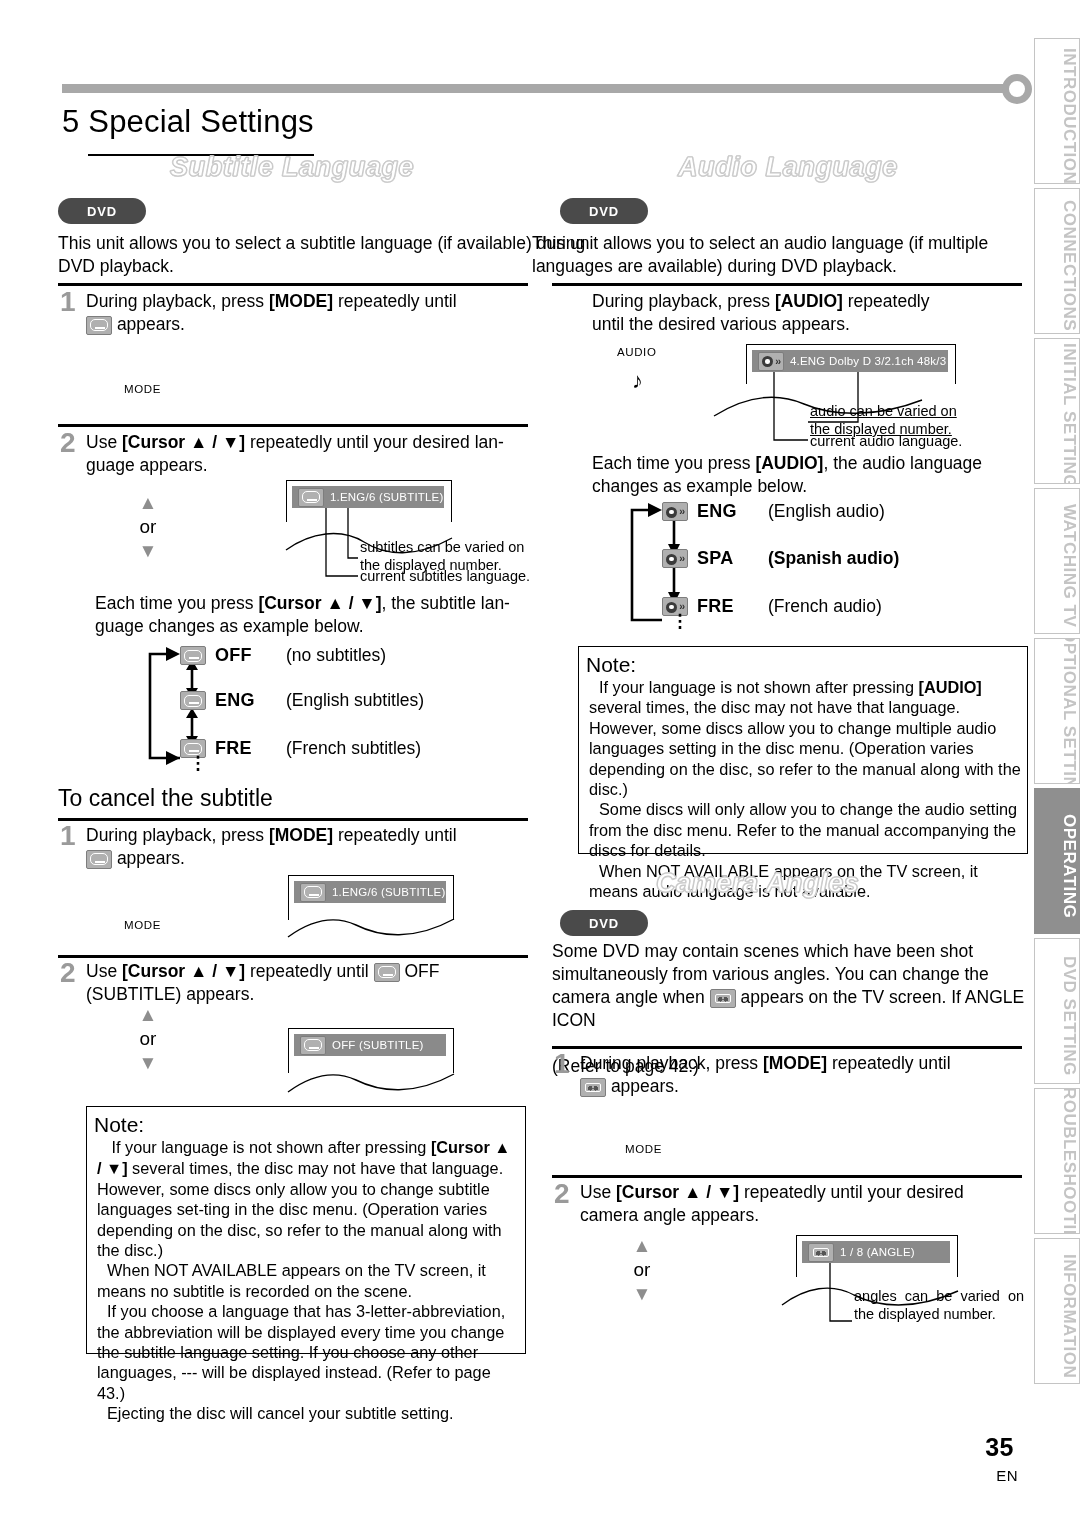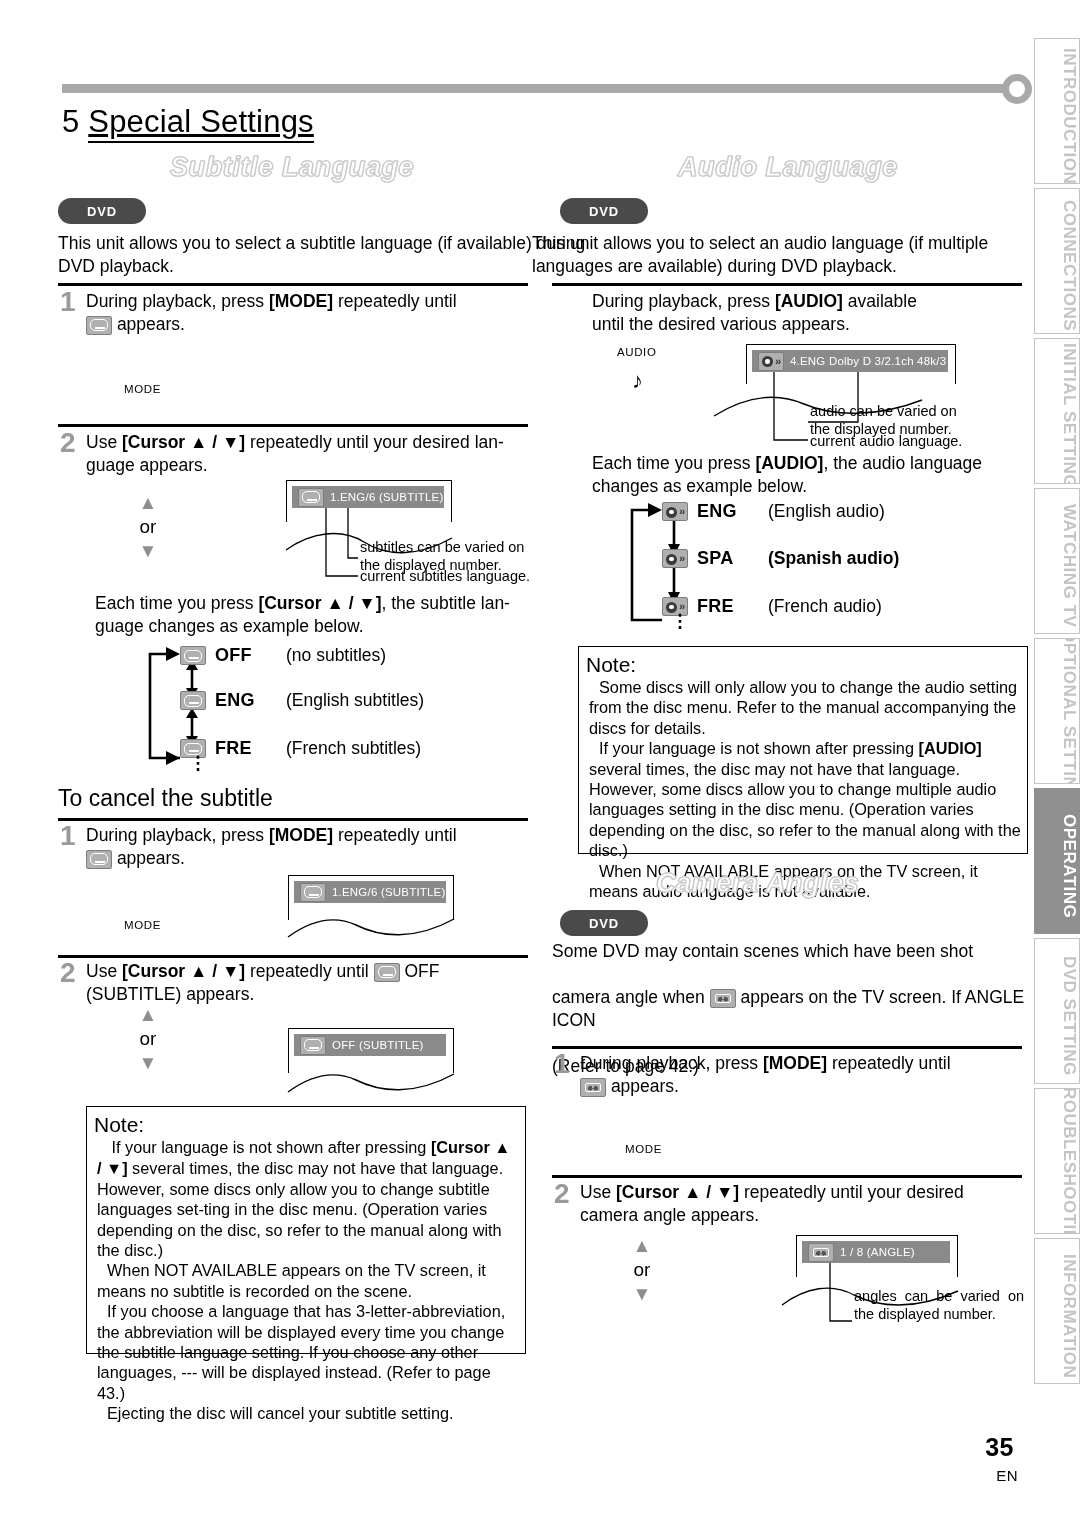--- a/index.html
+++ b/index.html
@@ -42,22 +42,21 @@
     position: absolute;
     left: 62px;
     top: 104px;
     font-size: 31px;
     letter-spacing: .2px;
     white-space: nowrap;
   }
   .chapter .num { font-weight: 400; }
   .chapter .ttl {
     border-bottom: 2.5px solid #000;
-    padding-bottom: 2px;
-    text-decoration: underline;
+    padding-bottom: 15px;
   }
 
   
   .banner {
     position: absolute;
     font-size: 27px;
     font-weight: bold;
     font-style: italic;
     letter-spacing: .6px;
     color: #ffffff;
@@ -484,41 +483,41 @@
 </div>
 
 <div class="banner" style="left:678px; top:152px;">Audio Language</div>
 <div class="pill" style="left:560px; top:198px;">DVD</div>
 
 <div class="para" style="left:532px; top:232px; width:510px;">This unit allows you to select an audio language (if multiple languages are available) during DVD playback.</div>
 
 <div class="hr" style="left:552px; top:283px; width:470px;"></div>
 
 <div class="steptext" style="left:592px; top:290px; width:420px;">
-  <span>During playback, press </span><span class="b">[AUDIO]</span><span> available</span><br>
+  <span>During playback, press </span><span class="b">[AUDIO]</span><span> repeatedly</span><br>
   <span>until the desired various appears.</span>
 </div>
 <div class="minilabel" style="left:617px; top:346px;">AUDIO</div>
 <div style="position:absolute; left:632px; top:368px; font-size:22px;">♪</div>
 
 <div class="osd" style="left:746px; top:344px; width:300px; height:110px;">
   <div class="frame" style="left:0; top:0; width:210px; height:40px;"></div>
   <div class="bar" style="left:6px; top:6px; width:196px; height:22px;">
     <span class="chip aud">
         <span class="dot"></span>
         <span class="wv">››</span>
       </span>
     <span>4.ENG   Dolby D  3/2.1ch  48k/3</span>
   </div>
   <svg width="300" height="110">
     <path d="M-32,72 C0,52 30,48 58,60 C86,72 130,74 176,56" fill="none" stroke="#000" stroke-width="1.4"></path>
     <path d="M28,28 L28,96 L62,96" fill="none" stroke="#000" stroke-width="1.3"></path>
     <path d="M112,28 L112,78 L62,78 L62,78" fill="none" stroke="#000" stroke-width="1.3"></path>
   </svg>
-  <div class="callout" style="left:64px; top:58px; width:215px;">audio can be varied on<br>the displayed number.</div>
+  <div class="callout" style="left:64px; top:58px; width:215px;text-decoration:underline;">audio can be varied on<br>the displayed number.</div>
   <div class="callout" style="left:64px; top:88px; width:215px;">current audio language.</div>
 </div>
 
 <div class="steptext" style="left:592px; top:452px; width:425px;">
   <span>Each time you press </span><span class="b">[AUDIO]</span><span>, the audio language</span><br>
   <span>changes as example below.</span>
 </div>
 
 <div class="cycle" style="left:622px; top:498px; width:380px; height:140px;">
   <svg width="380" height="140">
@@ -554,32 +553,32 @@
       </span>
     <span class="code">FRE</span>
   </div>
   <div class="desc" style="left:146px; top:98px;">(French audio)</div>
   <div class="dots" style="left:49px; top:120px;">⋮</div>
 </div>
 
 <div class="notebox" style="left:578px; top:646px; width:450px; height:208px;">
   <div class="nt">Note:</div>
   <div class="ncontent">
+    <p>If your language is not shown after pressing <span class="b">[AUDIO]</span> several times, the disc may not have that language. However, some discs allow you to change multiple audio languages setting in the disc menu. (Operation varies depending on the disc, so refer to the manual along with the disc.)</p>
     <p>Some discs will only allow you to change the audio setting from the disc menu. Refer to the manual accompanying the discs for details.</p>
-    <p>If your language is not shown after pressing <span class="b">[AUDIO]</span> several times, the disc may not have that language. However, some discs allow you to change multiple audio languages setting in the disc menu. (Operation varies depending on the disc, so refer to the manual along with the disc.)</p>
     <p>When  NOT AVAILABLE  appears on the TV screen, it means audio language is not available.</p>
   </div>
 </div>
 
 <div class="banner" style="left:656px; top:868px;">Camera Angles</div>
 <div class="pill" style="left:560px; top:910px;">DVD</div>
 
 <div class="para" style="left:552px; top:940px; width:490px;">
   <span>Some DVD may contain scenes which have been shot</span><br>
-  <br>
+  <span>simultaneously from various angles. You can change the</span><br>
   <span>camera angle when <span class="chip ang"></span> appears on the TV screen. If  ANGLE ICON</span><br>
   <br>
   <span>(Refer to page 42.)</span>
 </div>
 
 <div class="hr" style="left:552px; top:1046px; width:470px;"></div>
 
 <div class="stepnum" style="left:554px; top:1048px;">1</div>
 <div class="steptext" style="left:580px; top:1052px; width:450px;">
   <span>During playback, press </span><span class="b">[MODE]</span><span> repeatedly until</span><br>

